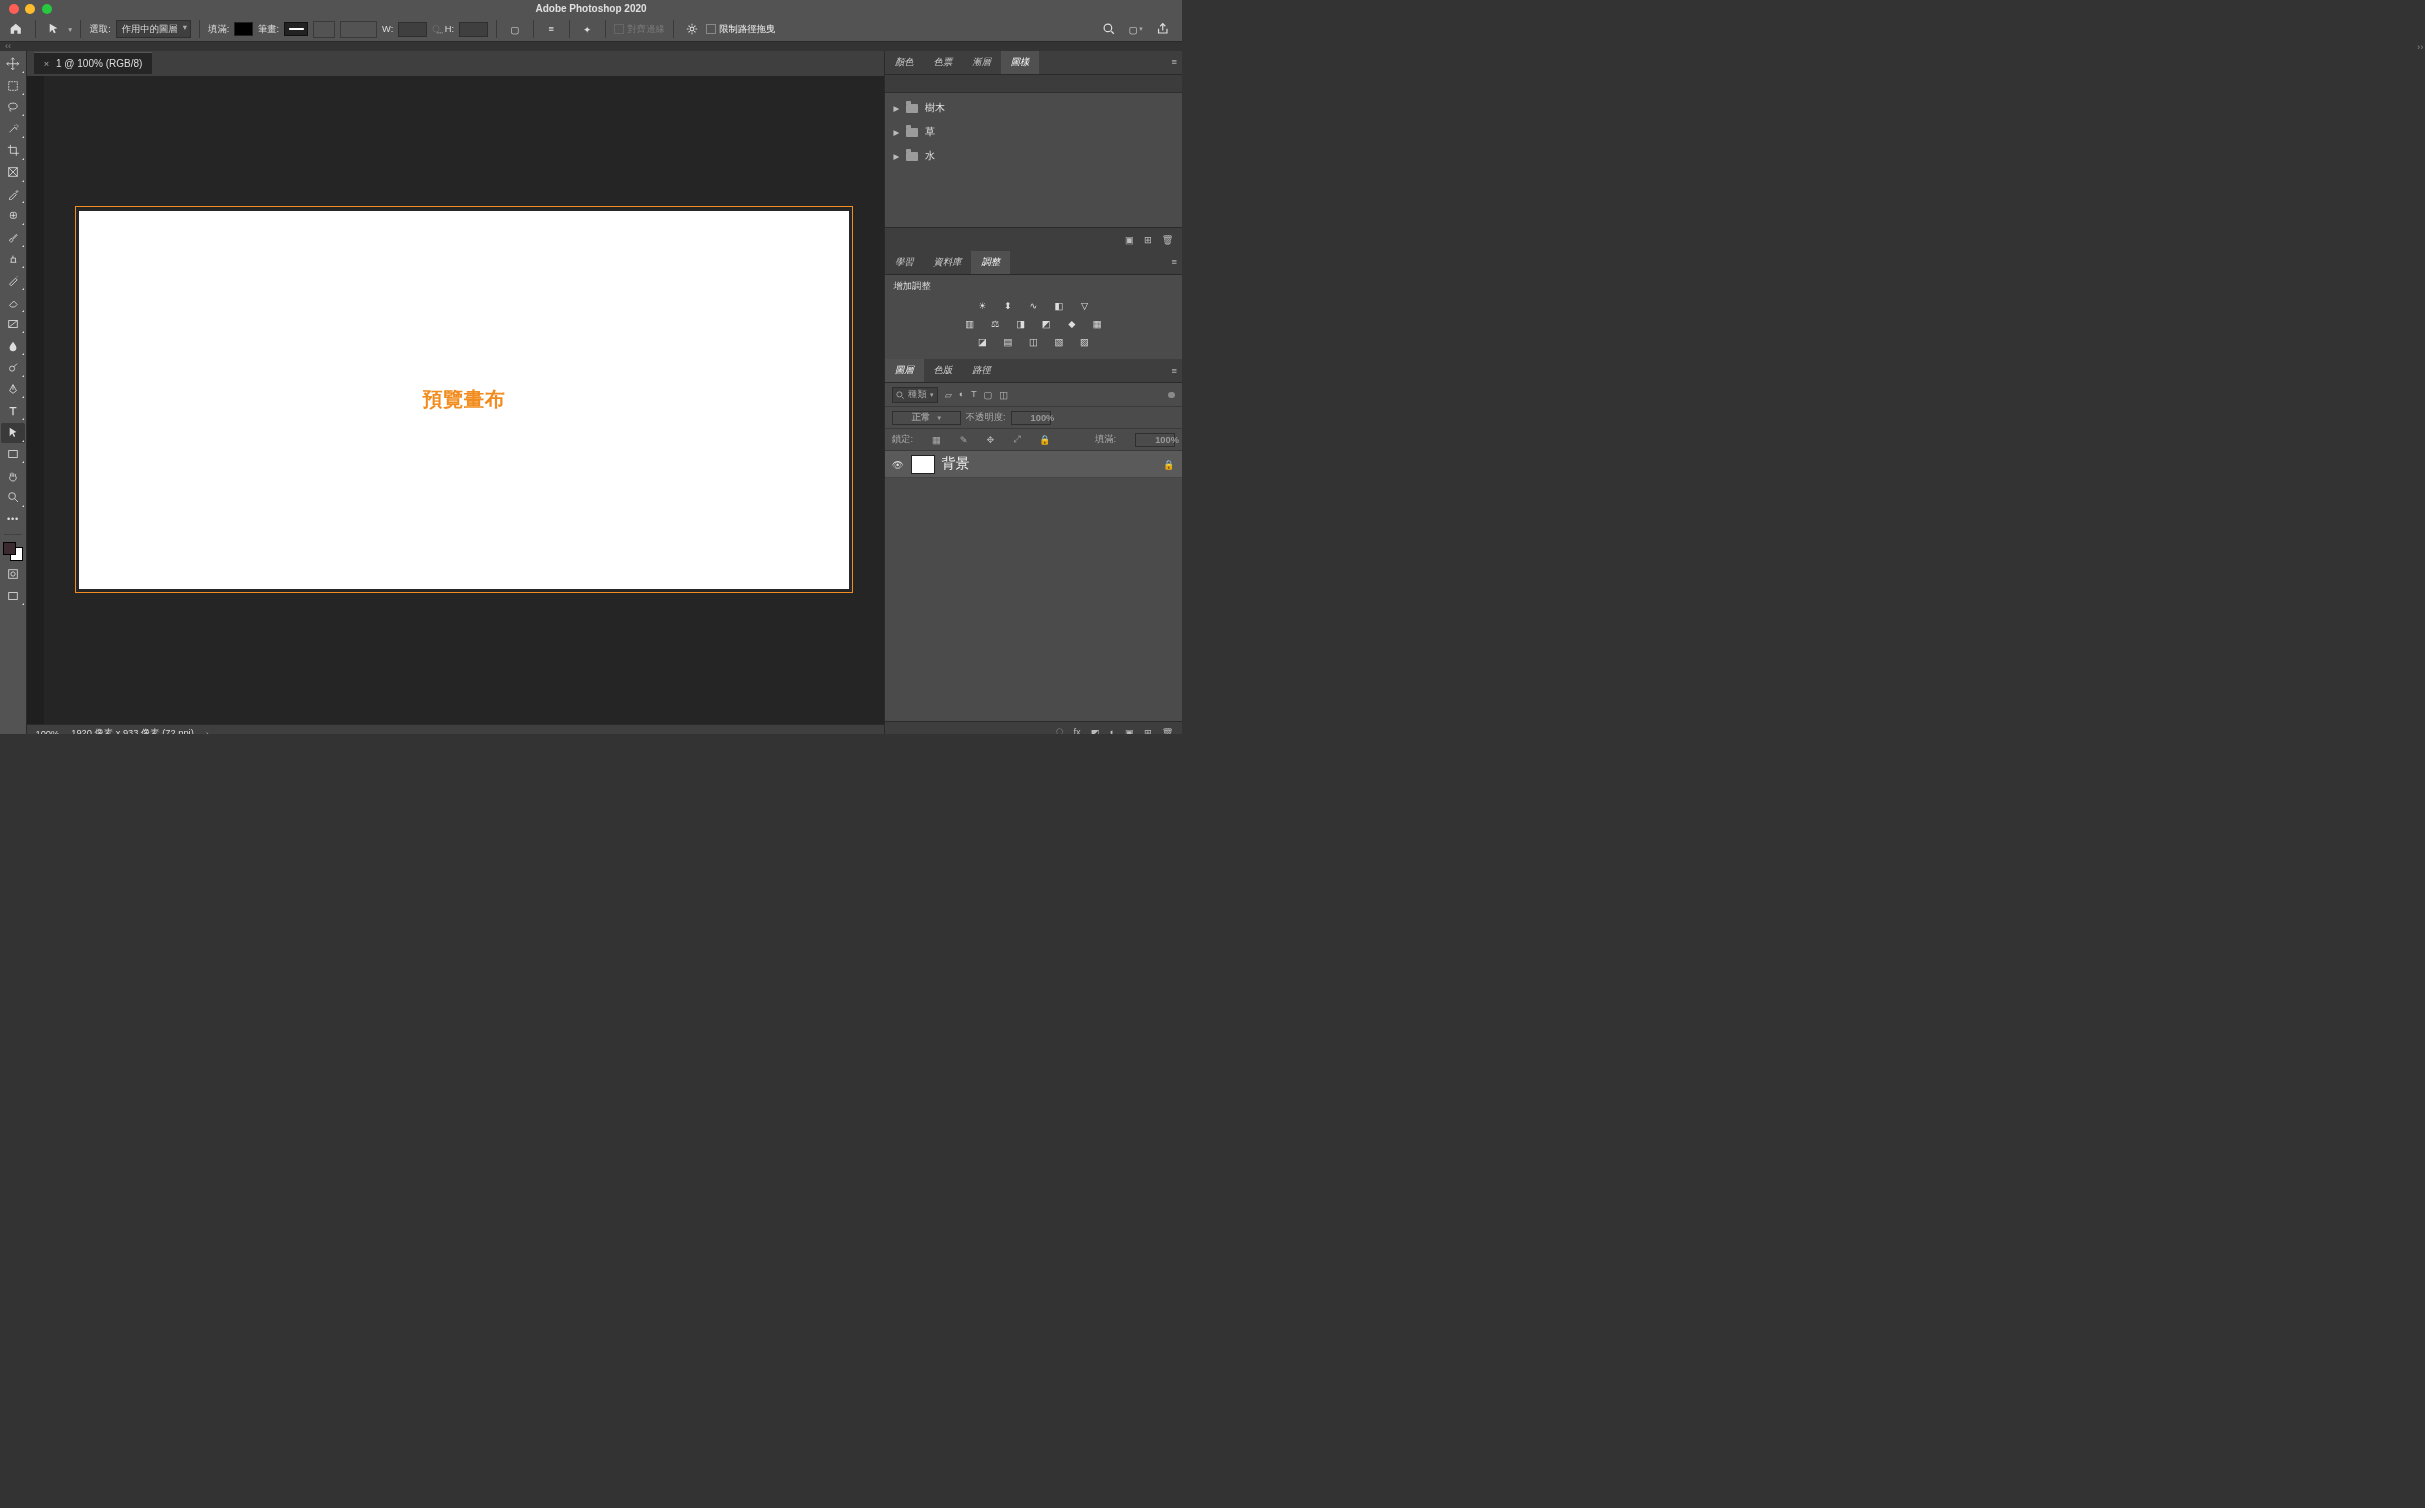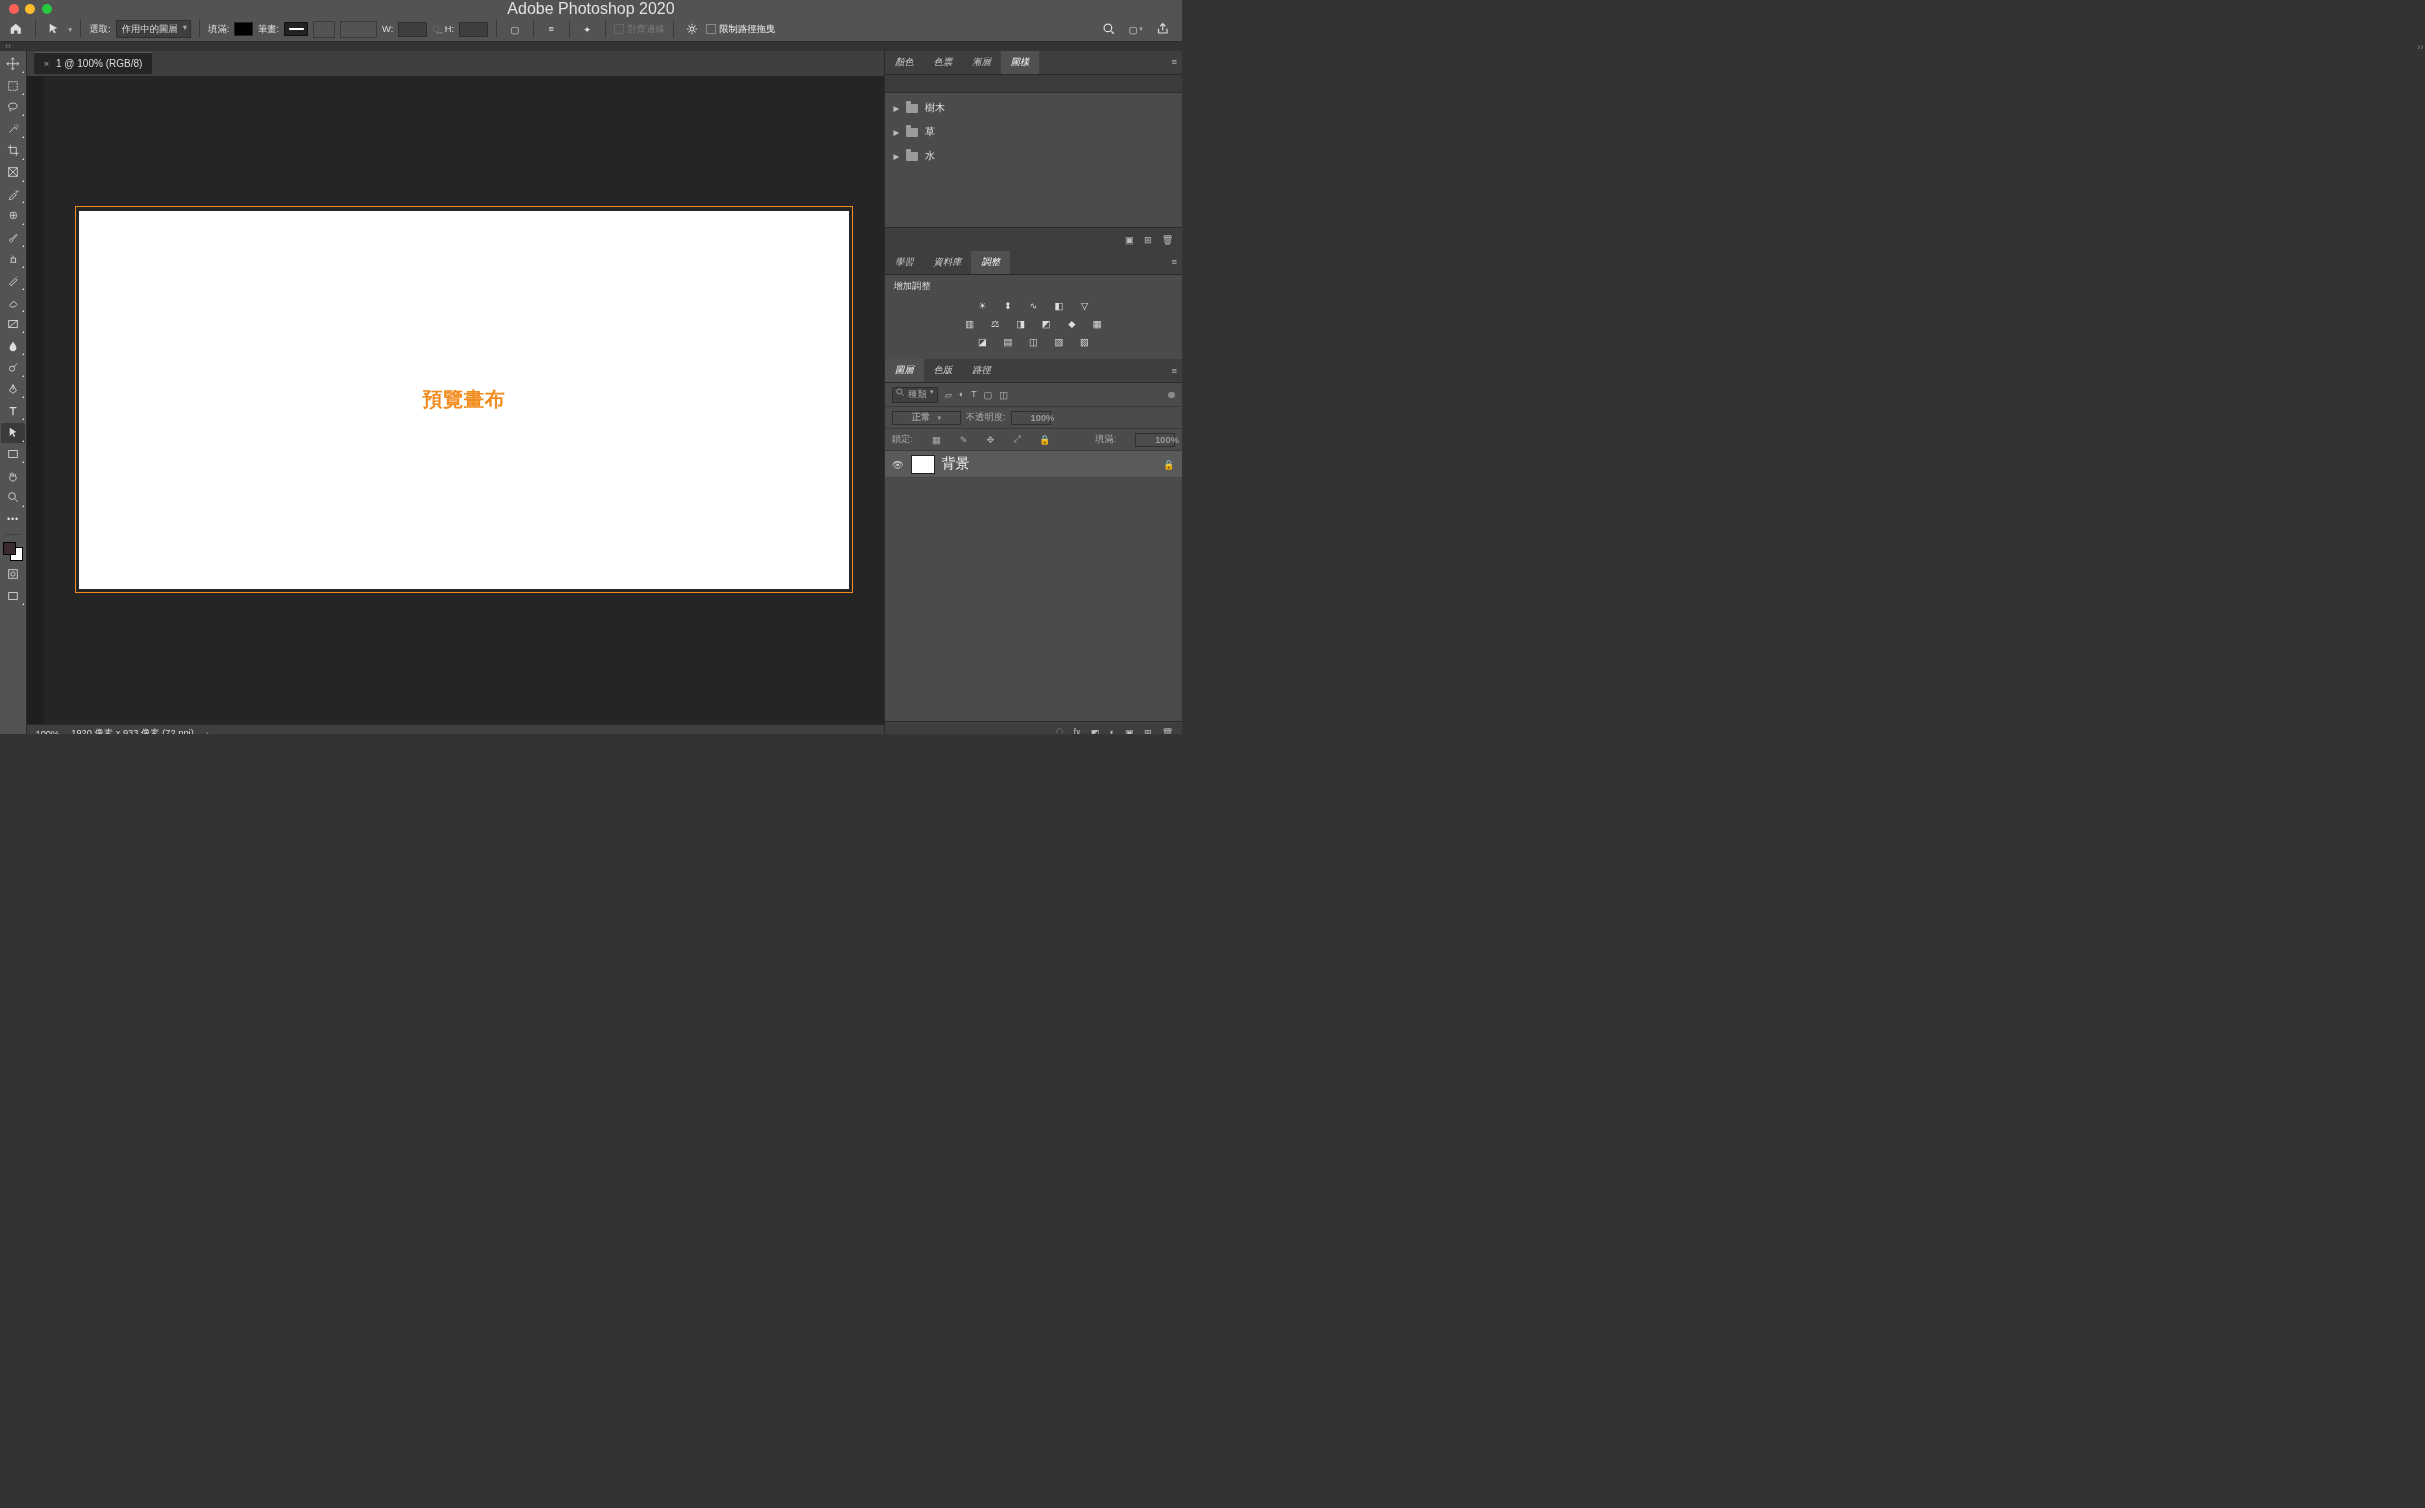--- a/index.html
+++ b/index.html
@@ -5,21 +5,21 @@
 * { margin: 0; padding: 0; box-sizing: border-box; font-family: "Helvetica Neue", Arial, sans-serif; user-select: none; }
 body { background: #333333; color: #cccccc; width: 1182px; height: 734px; overflow: hidden; font-size: 9.3px; }
 
 
 .titlebar { height: 17px; background: #535353; display: flex; align-items: center; position: relative; }
 .win-controls { display: flex; gap: 6.8px; padding-left: 8.5px; }
 .win-dot { width: 10px; height: 10px; border-radius: 50%; }
 .win-close { background: #ff5f56; }
 .win-min  { background: #ffbd2e; }
 .win-max  { background: #27c93f; }
-.titlebar-title { position: absolute; left: 50%; transform: translateX(-50%); color: #e0e0e0; font-size: 16px; font-weight: 400; }
+.titlebar-title { position: absolute; left: 50%; transform: translateX(-50%); color: #e0e0e0; font-size: 10px; font-weight: 700; }
 
 
 .optionsbar { height: 25px; background: #535353; border-bottom: 0.8px solid #2a2a2a; display: flex; align-items: center; padding: 0 5px; gap: 5px; }
 .home-btn { width: 22px; height: 20px; display:flex; align-items:center; justify-content:center; color:#ddd; }
 .sep { width: 0.8px; height: 18.6px; background: #3a3a3a; margin: 0 3.4px; }
 .pointer-icon { width: 18.6px; display:flex; align-items:center; justify-content:center; }
 .opt-label { color: #ddd; font-size: 9.3px; }
 .opt-select { background: #3f3f3f; color:#ddd; border:0.8px solid #2f2f2f; padding: 1.7px 12px 1.7px 5px; font-size:9.3px; position:relative; }
 .opt-select::after { content:"▾"; position:absolute; right:2.5px; top:0.8px; color:#aaa; font-size:8.5px; }
 .swatch-black { width: 18.6px; height: 13.5px; background:#000; border:0.8px solid #222; }
@@ -81,21 +81,21 @@
 
 
 .adjust-body { background:#4b4b4b; padding: 5px 8.5px 6.8px 8.5px; }
 .adjust-label { font-size:9.3px; color:#ddd; margin-bottom:5px; }
 .adjust-row { display:flex; gap:8.5px; justify-content:center; margin:3.4px 0;}
 .adj-icn { width:17px; height:15px; color:#ddd; display:flex; align-items:center; justify-content:center;}
 
 
 .layers-body { flex:1; background:#4b4b4b; display:flex; flex-direction:column;}
 .layer-toolbar { height:24px; display:flex; align-items:center; gap:6.8px; padding:0 6.8px; border-bottom:0.8px solid #3a3a3a;}
-.lt-search { display:flex; background:#3f3f3f; border:0.8px solid #2e2e2e; padding:0.8px 3.4px; gap:3.4px; color:#aaa;}
+.lt-search { display:flex; align-items:center; background:#3f3f3f; border:0.8px solid #2e2e2e; padding:0.8px 3.4px; gap:3.4px; color:#aaa;}
 .lt-filter { display:flex; gap:6.8px; color:#bbb;}
 .lt-dot { width:6.8px; height:6.8px; border-radius:50%; background:#8a8a8a; margin-left:auto;}
 .layer-opts { height:22px; display:flex; align-items:center; gap:5px; padding:0 6.8px; border-bottom:0.8px solid #3a3a3a; color:#aaa; font-size:9.3px;}
 .mini-field{ width:34px; height:14px; border:0.8px solid #2f2f2f; display:flex; align-items:center; padding:0 19px; color:#999;font-weight:bold;}
 .lock-row { height:22px; display:flex; align-items:center; gap:19px; padding:0 6.8px; border-bottom:0.8px solid #3a3a3a; color:#aaa; font-size:9.3px;}
 .layers-list { flex:1; overflow:auto;}
 .layer-item { height:27px; background:#5a5a5a; display:flex; align-items:center; gap:6.8px; padding:0 6.8px; border-bottom:0.8px solid #444;}
 .eye { width:12px; color:#ddd;}
 .thumb { width:24px; height:18.6px; background:#ffffff; border:0.8px solid #222;}
 .layer-name { color:#eee; font-size:14px;}

